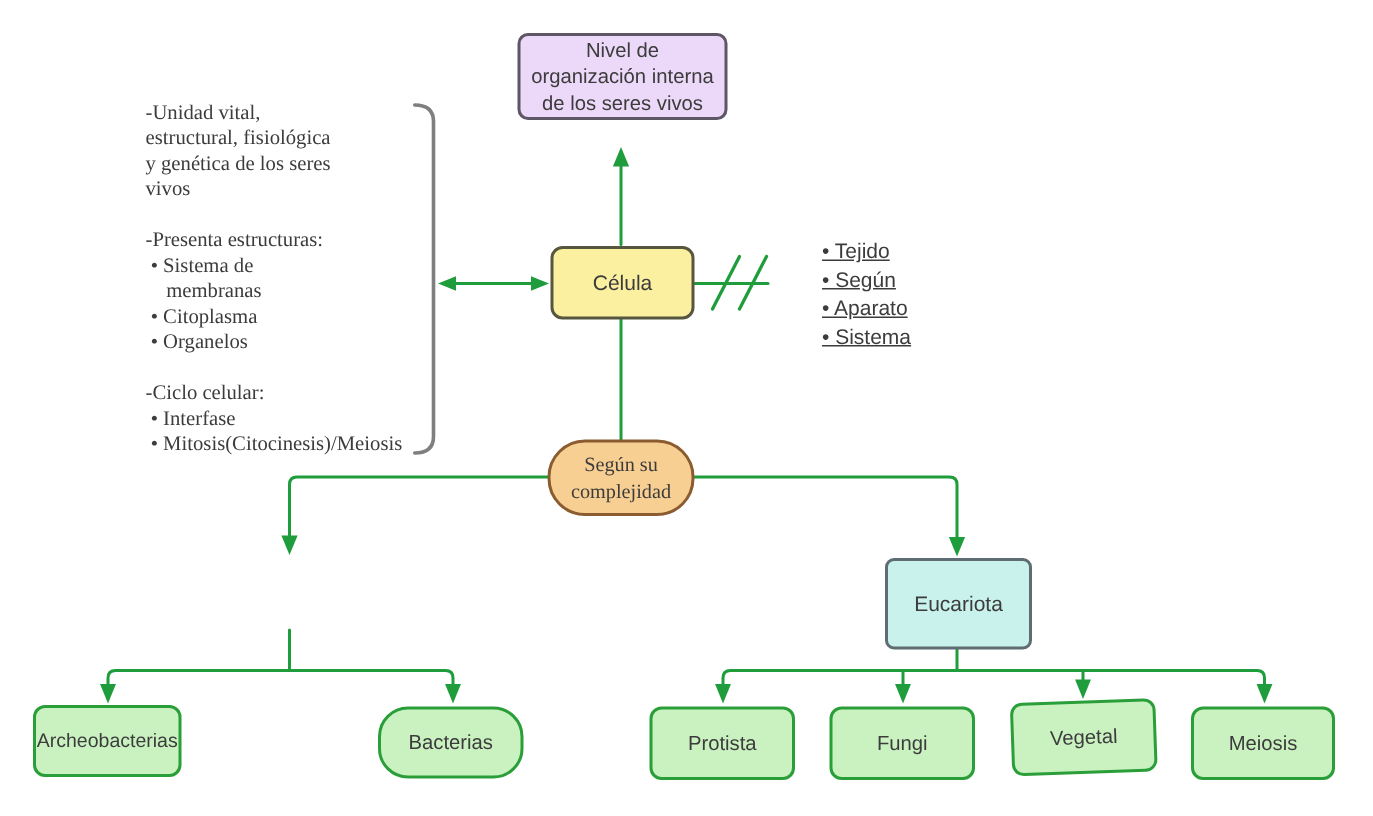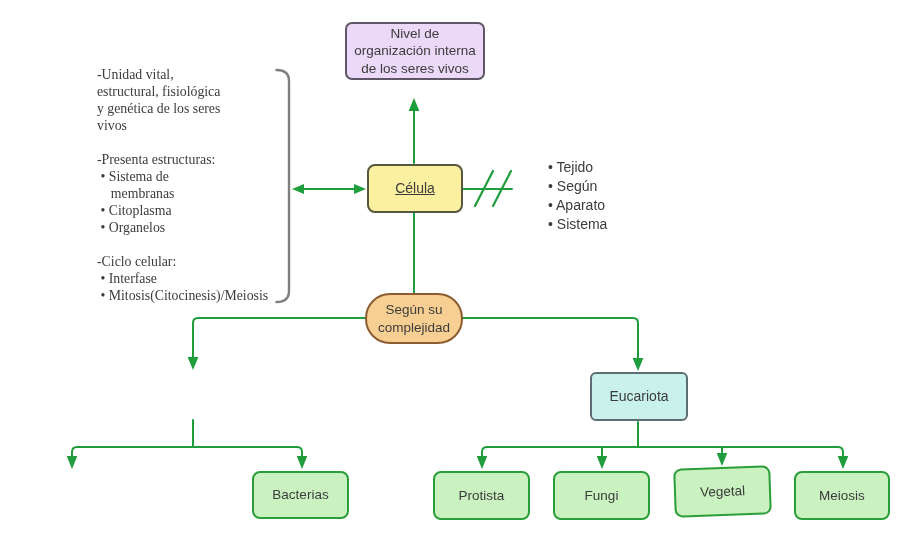--- a/index.html
+++ b/index.html
@@ -15,34 +15,34 @@
   .node{
     position:absolute;
     display:flex;align-items:center;justify-content:center;
     text-align:center;
     box-sizing:border-box;
     white-space:pre-line;
     font-size:13.5px;line-height:1.28;
   }
   .purple{background:var(--purple-fill);border:2px solid var(--purple-border);border-radius:7px;}
   .yellow{background:var(--yellow-fill);border:2px solid var(--yellow-border);border-radius:8px;font-size:14px;}
-  .orange{background:var(--orange-fill);border:2px solid var(--orange-border);border-radius:25px;}
+  .orange{background:var(--orange-fill);border:2px solid var(--orange-border);border-radius:25px;font-family:Liberation Serif, serif;}
   .cyan{background:var(--cyan-fill);border:2px solid var(--cyan-border);border-radius:6px;font-size:14px;}
   .green{background:var(--green-fill);border:2px solid var(--green-border);border-radius:8px;}
   .notes{
     position:absolute;left:97px;top:66px;width:195px;
     font-size:13.8px;line-height:17px;
     white-space:pre-wrap;
     color:var(--text-color);
     font-family:Liberation Serif, serif;
   }
   .levels{
     position:absolute;left:548px;top:158px;
     font-size:14px;line-height:19px;
-    list-style:none;margin:0;padding:0;
+    list-style:none;margin:0;padding:0;text-decoration:underline;
   }
   svg line, svg path{stroke-linecap:round;}
 </style>
 </head>
 <body>
 
 <div class="canvas">
 
   <svg class="layer" viewBox="0 0 915 544" fill="none">
 
@@ -117,30 +117,31 @@
     <li>• Tejido</li>
     <li>• Según</li>
     <li>• Aparato</li>
     <li>• Sistema</li>
   </ul>
 
   <div class="node purple" style="left:345px;top:22px;width:140px;height:58px;">Nivel de
 organización interna
 de los seres vivos</div>
 
-  <div class="node yellow" style="left:367px;top:164px;width:96px;height:49px;text-decoration:underline;">Célula</div>
+  <div class="node yellow" style="left:367px;top:164px;width:96px;height:49px;">Célula</div>
 
   <div class="node orange" style="left:365px;top:293px;width:98px;height:51px;">Según su
 complejidad</div>
 
 
-  <div class="node cyan" style="left:590px;top:372px;width:98px;height:49px;">Eucariota</div>
+  <div class="node cyan" style="left:590px;top:372px;width:98px;height:61px;">Eucariota</div>
 
+  <div class="node green" style="left:22px;top:470px;width:99px;height:48px;font-size:13px;">Archeobacterias</div>
 
-  <div class="node green" style="left:252px;top:471px;width:97px;height:48px;">Bacterias</div>
+  <div class="node green" style="left:252px;top:471px;width:97px;height:48px;border-radius:20px;">Bacterias</div>
 
   <div class="node green" style="left:433px;top:471px;width:97px;height:49px;">Protista</div>
 
   <div class="node green" style="left:553px;top:471px;width:97px;height:49px;text-align:center;">Fungi</div>
 
   <div class="node green" style="left:674px;top:467px;width:97px;height:49px;transform:rotate(-2deg);">Vegetal</div>
 
   <div class="node green" style="left:794px;top:471px;width:96px;height:49px;">Meiosis</div>
 
 </div>

